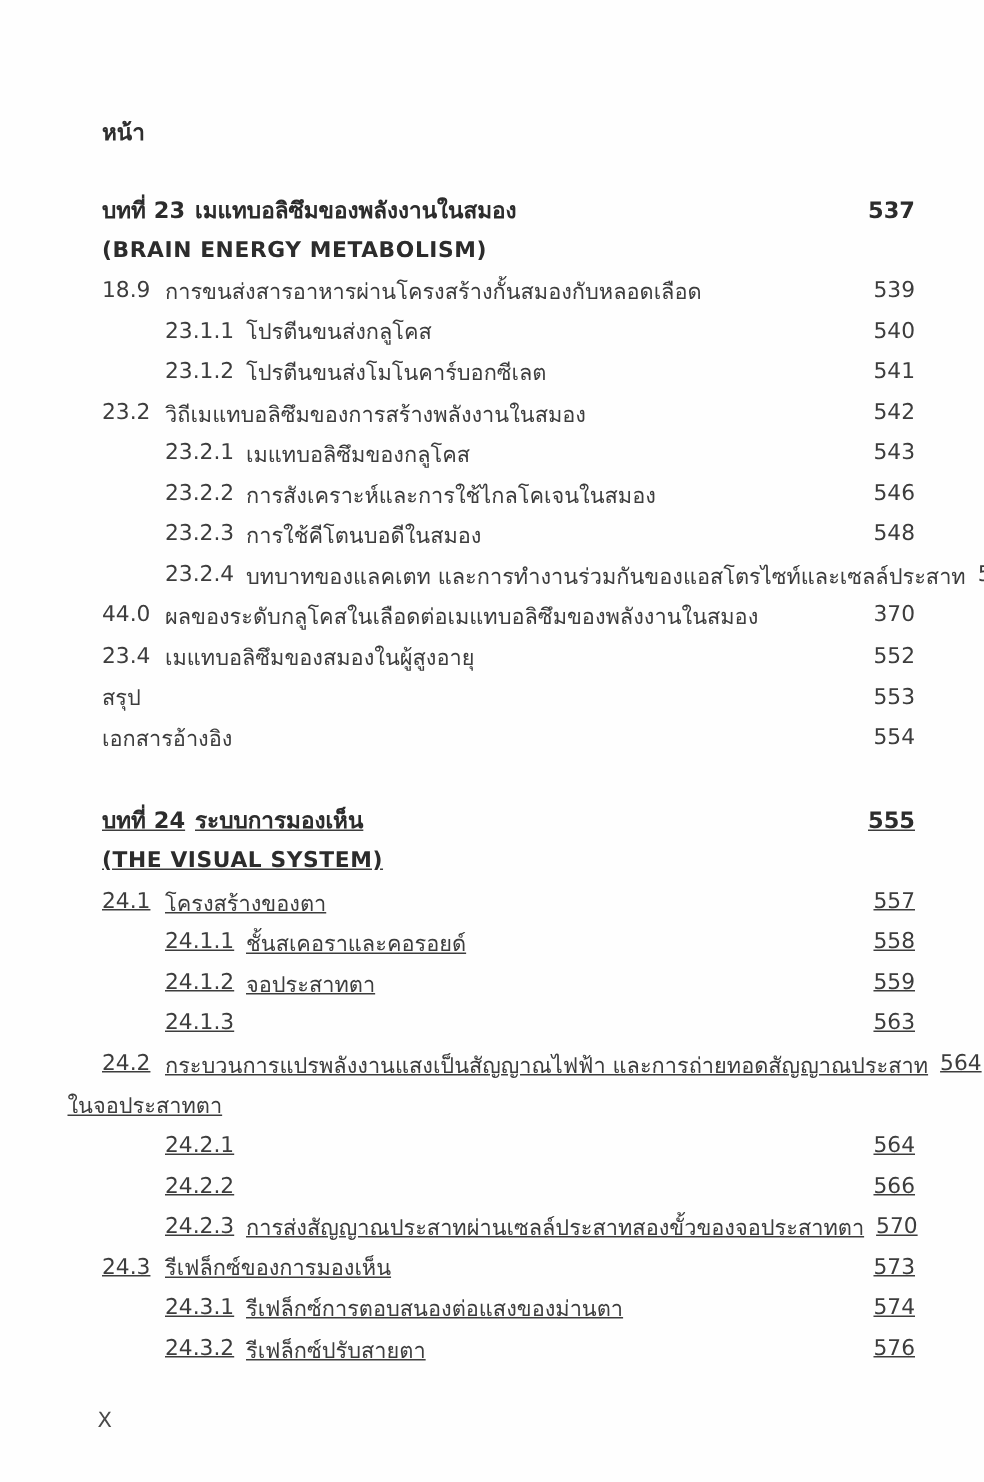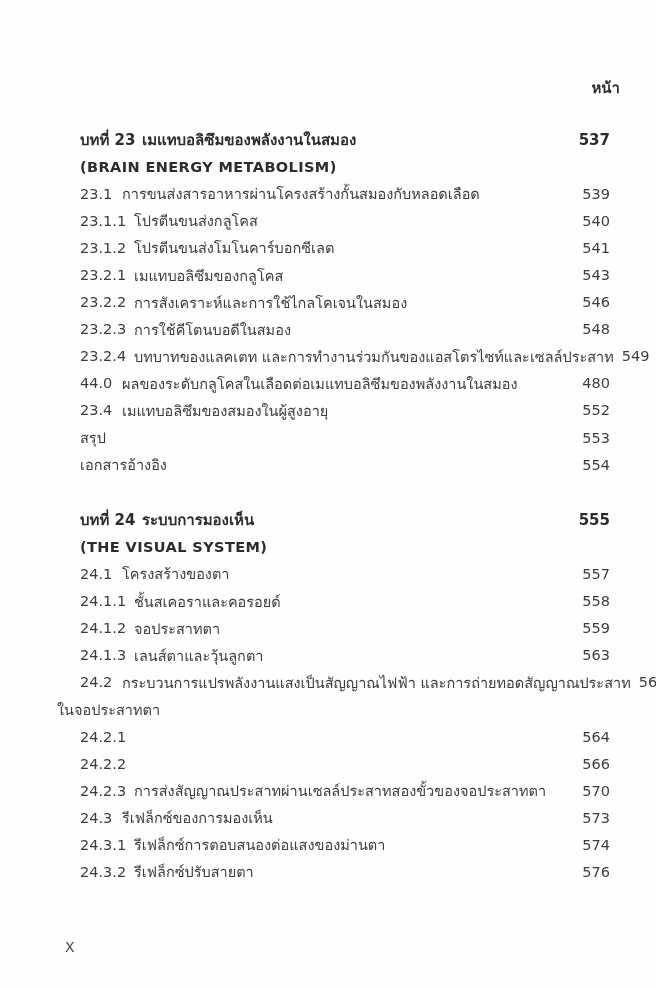--- a/index.html
+++ b/index.html
@@ -11,50 +11,50 @@
     background: #fefefe;
     overflow: hidden;
     font-family: "DejaVu Sans", "Liberation Sans", sans-serif;
     color: #3d3d3d;
   }
   .header-row {
     position: absolute;
     top: 76px;
     left: 68px;
     right: 36px;
-    text-align: right;
+    text-align: left;
     font-size: 15px;
     font-weight: 600;
     color: #2f2f2f;
   }
   .toc {
     position: absolute;
     top: 126px;
-    left: 80px;
+    left: 68px;
     right: 46px;
   }
   .row {
     display: flex;
     align-items: center;
     height: 27.1px;
     font-size: 14.5px;
     white-space: nowrap;
   }
   .row .num   { flex: 0 0 auto; }
   .row .txt   { flex: 0 1 auto; overflow: visible; }
   .row .fill  { flex: 1 1 8px; min-width: 8px; }
   .row .pg    { flex: 0 0 auto; text-align: center; }
   .level-1 .num { width: 42px; }
-  .level-2      { }
+  .level-2      { margin-left: 42px; }
   .level-2 .num { width: 54px; }
   .heading-row  { font-weight: bold; color: #2c2c2c; font-size: 15px; }
   .heading-row .num { width: 62px; }
   .subtitle-row { font-weight: bold; color: #2c2c2c; font-size: 14.5px; letter-spacing: 0.4px; text-align: center; }
   .continuation-row { margin-left: -23px; }
-  .chapter-block + .chapter-block { margin-top: 28px; }
+  .chapter-block + .chapter-block { margin-top: 28px; text-decoration: underline; }
   .footer {
     position: absolute;
     left: 65px;
     top: 939px;
     font-size: 14px;
     color: #4a4a4a;
   }
 </style>
 </head>
 <body>
@@ -67,37 +67,43 @@
         <div class="row heading-row">
           <span class="num">บทที่ 23</span>
           <span class="txt">เมแทบอลิซึมของพลังงานในสมอง</span>
           <span class="fill"></span>
           <span class="pg">537</span>
         </div>
         <div class="row subtitle-row">
           <span class="txt">(BRAIN ENERGY METABOLISM)</span>
         </div>
         <div class="row level-1">
-          <span class="num">23.1</span>
+          <span class="num">18.9</span>
           <span class="txt">การขนส่งสารอาหารผ่านโครงสร้างกั้นสมองกับหลอดเลือด</span>
           <span class="fill"></span>
           <span class="pg">539</span>
         </div>
         <div class="row level-2">
           <span class="num">23.1.1</span>
           <span class="txt">โปรตีนขนส่งกลูโคส</span>
           <span class="fill"></span>
           <span class="pg">540</span>
         </div>
         <div class="row level-2">
           <span class="num">23.1.2</span>
           <span class="txt">โปรตีนขนส่งโมโนคาร์บอกซีเลต</span>
           <span class="fill"></span>
           <span class="pg">541</span>
         </div>
+        <div class="row level-1">
+          <span class="num">23.2</span>
+          <span class="txt">วิถีเมแทบอลิซึมของการสร้างพลังงานในสมอง</span>
+          <span class="fill"></span>
+          <span class="pg">542</span>
+        </div>
         <div class="row level-2">
           <span class="num">23.2.1</span>
           <span class="txt">เมแทบอลิซึมของกลูโคส</span>
           <span class="fill"></span>
           <span class="pg">543</span>
         </div>
         <div class="row level-2">
           <span class="num">23.2.2</span>
           <span class="txt">การสังเคราะห์และการใช้ไกลโคเจนในสมอง</span>
           <span class="fill"></span>
@@ -112,21 +118,21 @@
         <div class="row level-2">
           <span class="num">23.2.4</span>
           <span class="txt">บทบาทของแลคเตท และการทำงานร่วมกันของแอสโตรไซท์และเซลล์ประสาท</span>
           <span class="fill"></span>
           <span class="pg">549</span>
         </div>
         <div class="row level-1">
           <span class="num">44.0</span>
           <span class="txt">ผลของระดับกลูโคสในเลือดต่อเมแทบอลิซึมของพลังงานในสมอง</span>
           <span class="fill"></span>
-          <span class="pg">480</span>
+          <span class="pg">370</span>
         </div>
         <div class="row level-1">
           <span class="num">23.4</span>
           <span class="txt">เมแทบอลิซึมของสมองในผู้สูงอายุ</span>
           <span class="fill"></span>
           <span class="pg">552</span>
         </div>
         <div class="row level-0">
           <span class="txt">สรุป</span>
           <span class="fill"></span>
@@ -161,21 +167,20 @@
           <span class="pg">558</span>
         </div>
         <div class="row level-2">
           <span class="num">24.1.2</span>
           <span class="txt">จอประสาทตา</span>
           <span class="fill"></span>
           <span class="pg">559</span>
         </div>
         <div class="row level-2">
           <span class="num">24.1.3</span>
-          <span class="txt">เลนส์ตาและวุ้นลูกตา</span>
           <span class="fill"></span>
           <span class="pg">563</span>
         </div>
         <div class="row level-1">
           <span class="num">24.2</span>
           <span class="txt">กระบวนการแปรพลังงานแสงเป็นสัญญาณไฟฟ้า และการถ่ายทอดสัญญาณประสาท</span>
           <span class="fill"></span>
           <span class="pg">564</span>
         </div>
         <div class="row continuation-row">

